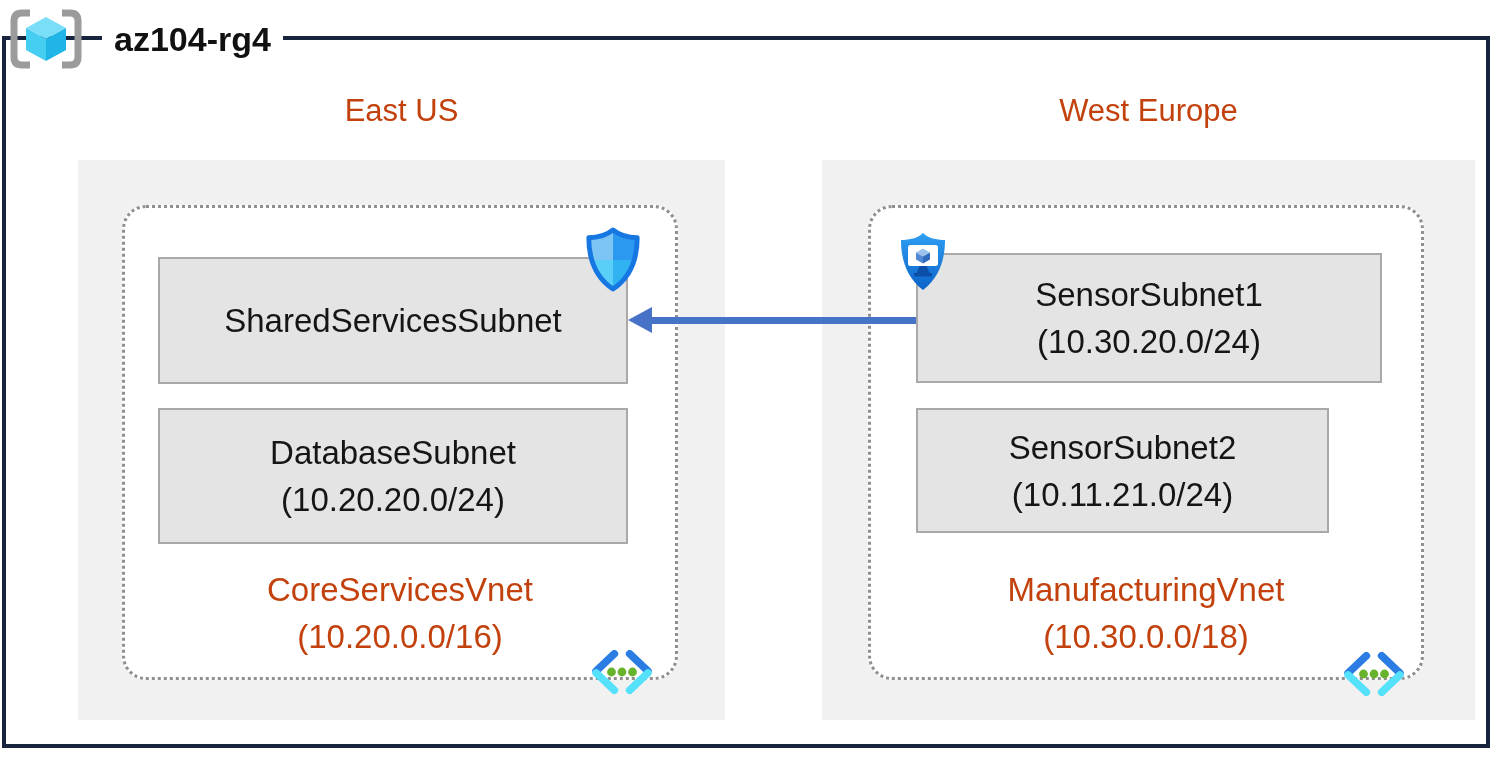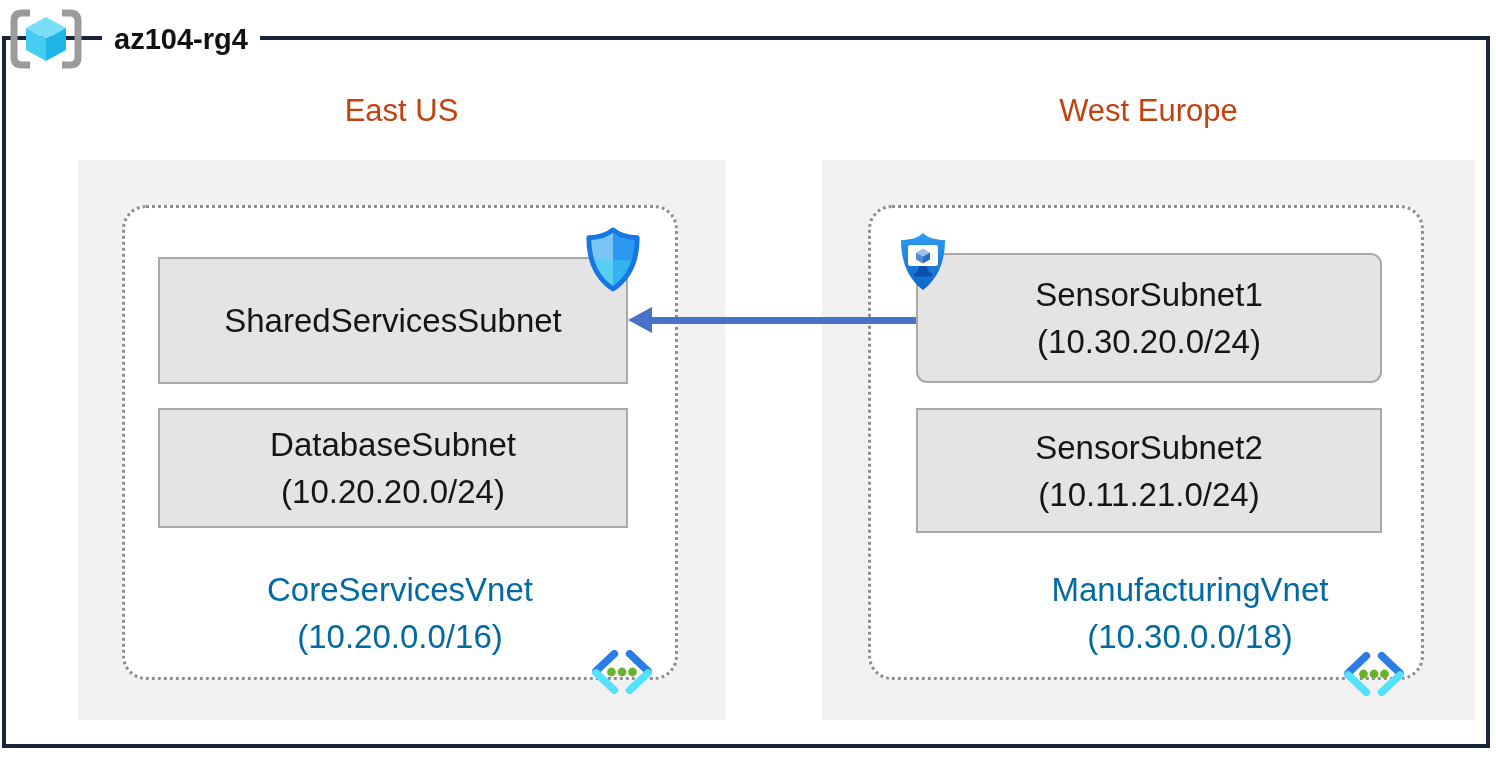--- a/index.html
+++ b/index.html
@@ -8,21 +8,21 @@
     font-family:"Liberation Sans", sans-serif;color:#1a1a1a;
   }
   .frame{
     position:absolute;left:2px;top:36px;width:1488px;height:712px;
     border:4px solid #17243e;box-sizing:border-box;background:transparent;
   }
   .titlebar{position:absolute;left:8px;top:6px;height:66px;display:flex;align-items:center;z-index:3;}
   .rg-icon{width:76px;height:62px;display:block;}
   .rg-title{
     margin-left:18px;background:#ffffff;padding:0 12px;
-    font-size:29px;font-weight:bold;color:#111111;line-height:66px;white-space:nowrap;
+    font-size:34px;font-weight:bold;color:#111111;line-height:66px;white-space:nowrap;
   }
   .region{position:absolute;top:160px;width:647px;height:560px;background:#f1f1f1;z-index:1;}
   .region.left{left:78px;}
   .region.right{left:822px;width:653px;}
   .region-label{
     position:absolute;top:90px;height:42px;font-size:31px;line-height:42px;
     text-align:center;z-index:2;color:#c2410c;
   }
   .region-label.left{left:78px;width:647px;}
   .region-label.right{left:822px;width:653px;}
@@ -31,28 +31,28 @@
     background:#ffffff;border:3px dotted #8f8f8f;border-radius:24px;z-index:2;
   }
   .vnetbox.left{left:122px;}
   .vnetbox.right{left:868px;}
   .subnet{
     position:absolute;box-sizing:border-box;background:#e4e4e4;border:2px solid #a9a9a9;
     display:flex;flex-direction:column;align-items:center;justify-content:center;
     font-size:33px;line-height:47px;text-align:center;z-index:3;color:#151515;
   }
   .subnet.l1{left:158px;top:257px;width:470px;height:127px;gap:20px;}
-  .subnet.l2{left:158px;top:408px;width:470px;height:120px;}
-  .subnet.r1{left:916px;top:253px;width:466px;height:130px;border-radius:11px;}
-  .subnet.r2{left:916px;top:408px;width:466px;height:125px;}
+  .subnet.l2{left:158px;top:408px;width:470px;height:136px;}
+  .subnet.r1{left:916px;top:253px;width:466px;height:130px;}
+  .subnet.r2{left:916px;top:408px;width:413px;height:125px;}
   .vnet-label{
-    position:absolute;top:566px;font-size:33px;line-height:47px;text-align:center;z-index:3;color:#0369a1;
+    position:absolute;top:566px;font-size:33px;line-height:47px;text-align:center;z-index:3;color:#c2410c;
   }
   .vnet-label.left{left:122px;width:556px;}
-  .vnet-label.right{left:868px;width:556px;margin-left:44px;}
+  .vnet-label.right{left:868px;width:556px;}
   .badge{position:absolute;z-index:5;}
   .badge.defender{left:582px;top:227px;width:62px;height:66px;}
   .badge.monitor-shield{left:894px;top:231px;width:58px;height:62px;}
   .vnet-icon{position:absolute;z-index:5;width:68px;height:44px;}
   .vnet-icon.left{left:588px;top:650px;}
   .vnet-icon.right{left:1340px;top:652px;}
   .arrow{position:absolute;left:628px;top:307px;width:288px;height:26px;z-index:6;}
   .arrow .shaft{position:absolute;left:20px;top:10px;width:268px;height:7px;background:#4673c8;}
   .arrow .head{
     position:absolute;left:0;top:0;width:0;height:0;

